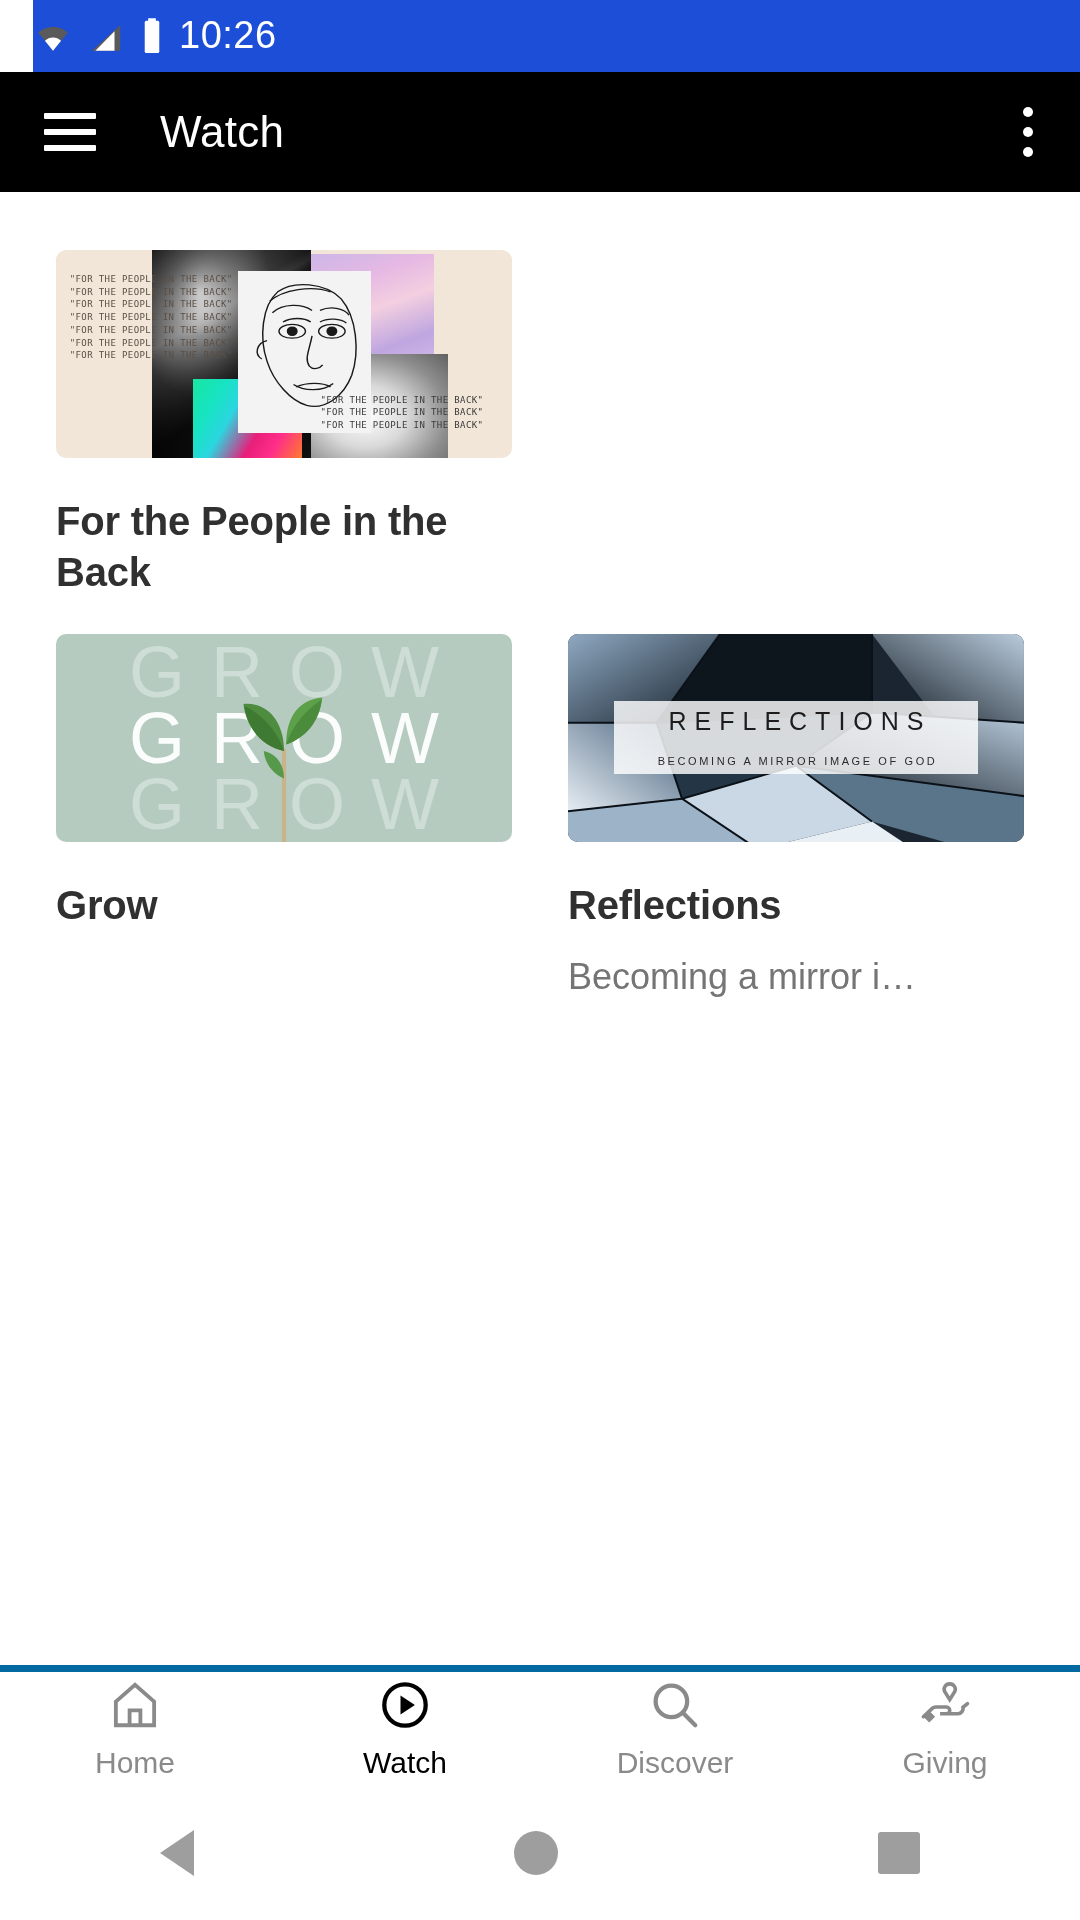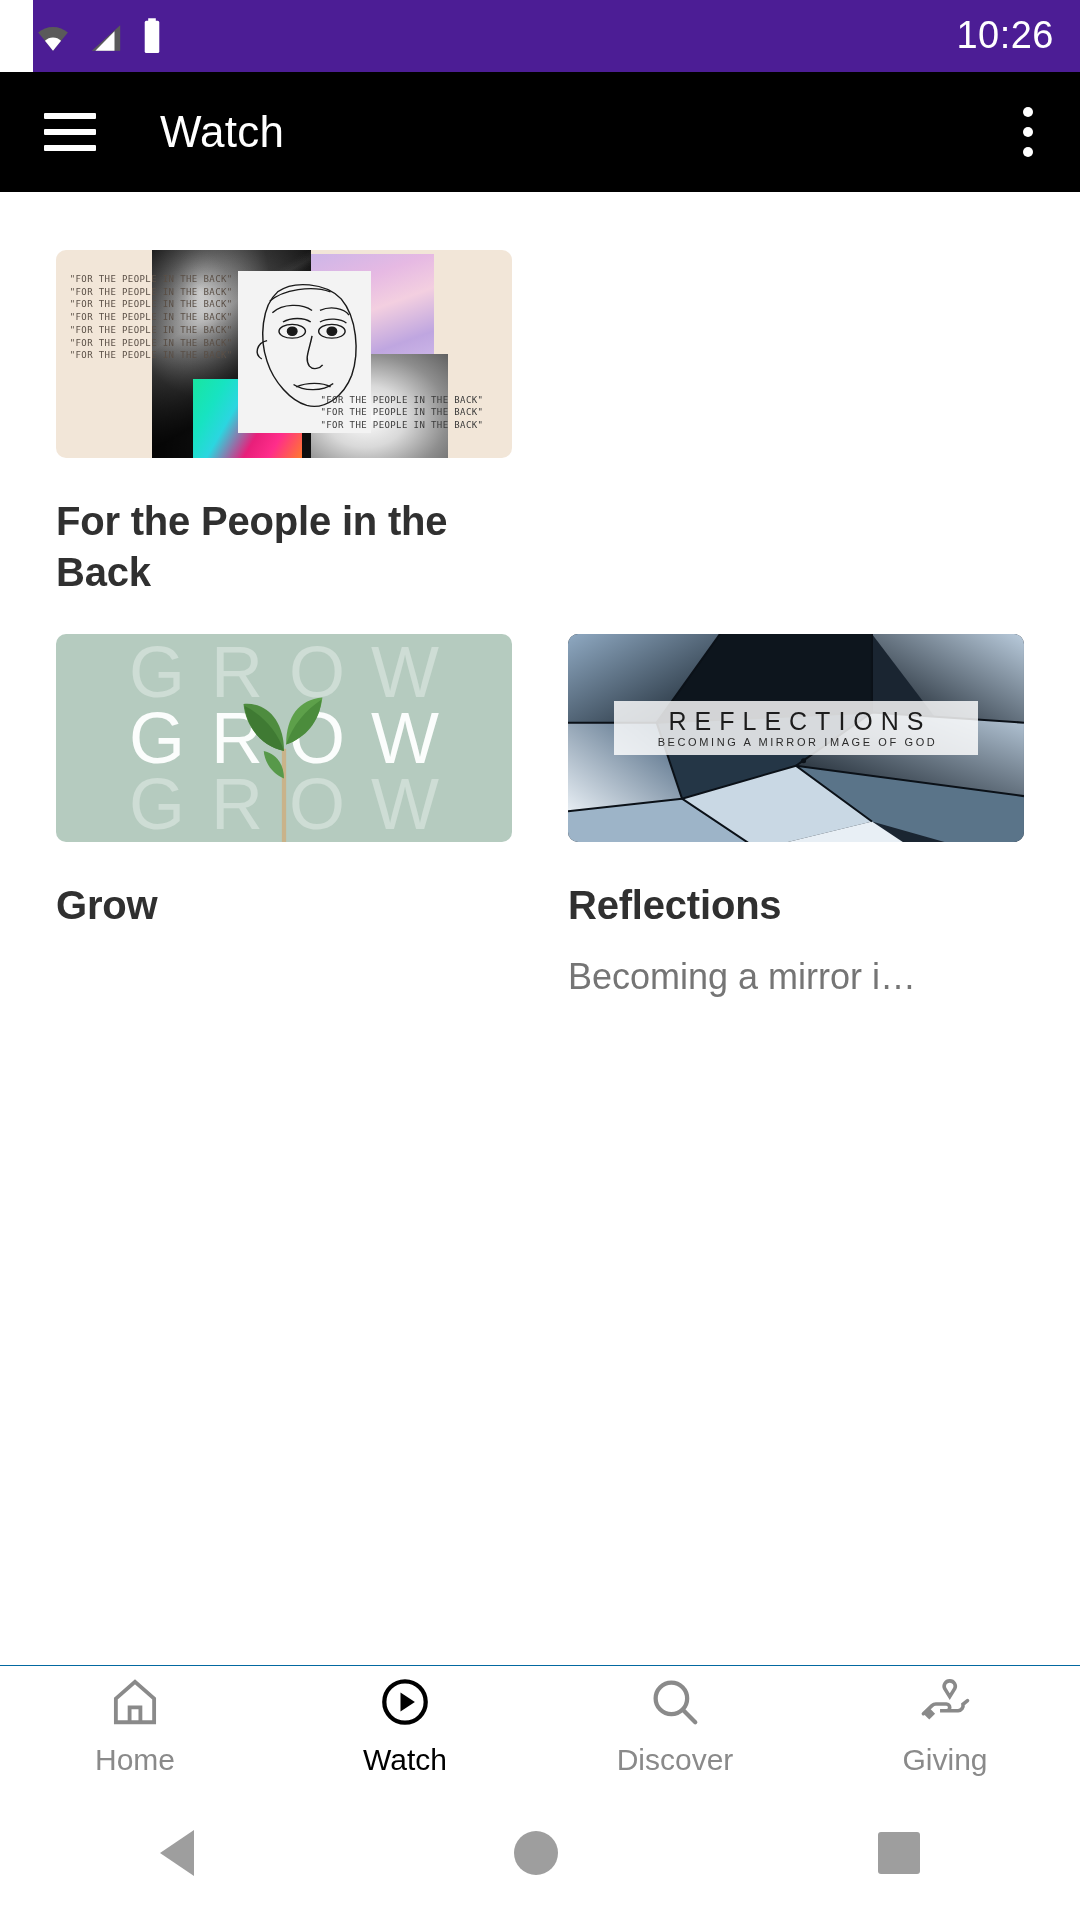--- a/index.html
+++ b/index.html
@@ -6,22 +6,22 @@
   html,body { width:1080px; height:1920px; }
   body {
     background:#ffffff;
     font-family:"Liberation Sans", sans-serif;
     overflow:hidden;
     position:relative;
   }
 
   
   .status-bar{
-    height:72px; background:#4c1d95;
-    display:flex; align-items:center; justify-content:space-between;
+    height:72px; background:#1d4ed8;
+    display:flex; align-items:center; justify-content:flex-start;
     padding-right:26px; gap:14px;margin-left:33px;
   }
   .status-icons{ display:flex; align-items:flex-end; gap:13px; }
   .clock{ color:#fff; font-size:38px; letter-spacing:.5px; line-height:1; padding-bottom:2px;}
 
   
   .app-bar{
     height:120px; background:#000;
     display:flex; align-items:center; padding:0 30px 0 44px;
   }
@@ -127,27 +127,27 @@
   .t-refl .glassbg{ position:absolute; inset:0; }
   .t-refl .band{
     position:absolute; left:10%; right:10%; top:32%;
     background:rgba(255,255,255,.82);
     padding:6px 0 7px; text-align:center;
   }
   .t-refl .band .r1{
     color:#1c1c1c; font-size:25px; letter-spacing:8px; font-weight:400; padding-left:8px;
   }
   .t-refl .band .r2{
-    color:#2b2b2b; font-size:11px; letter-spacing:2.6px; margin-top:0; padding-left:3px;
+    color:#2b2b2b; font-size:11px; letter-spacing:2.6px; margin-top:19px; padding-left:3px;
   }
 
   
   .bottom-nav{
     position:absolute; left:0; right:0; bottom:135px; height:120px;
-    background:#fff; border-top:1px solid #0369a1;
+    background:#fff; border-top:7px solid #0369a1;
     display:flex; align-items:center;
   }
   .nav-item{
     flex:1; display:flex; flex-direction:column; align-items:center; gap:14px; cursor:pointer;
   }
   .nav-item .lbl{ font-size:30px; color:#8a8a8a; }
   .nav-item.active .lbl{ color:#000; }
   .nav-icon{ width:54px; height:54px; display:block; }
 
   

